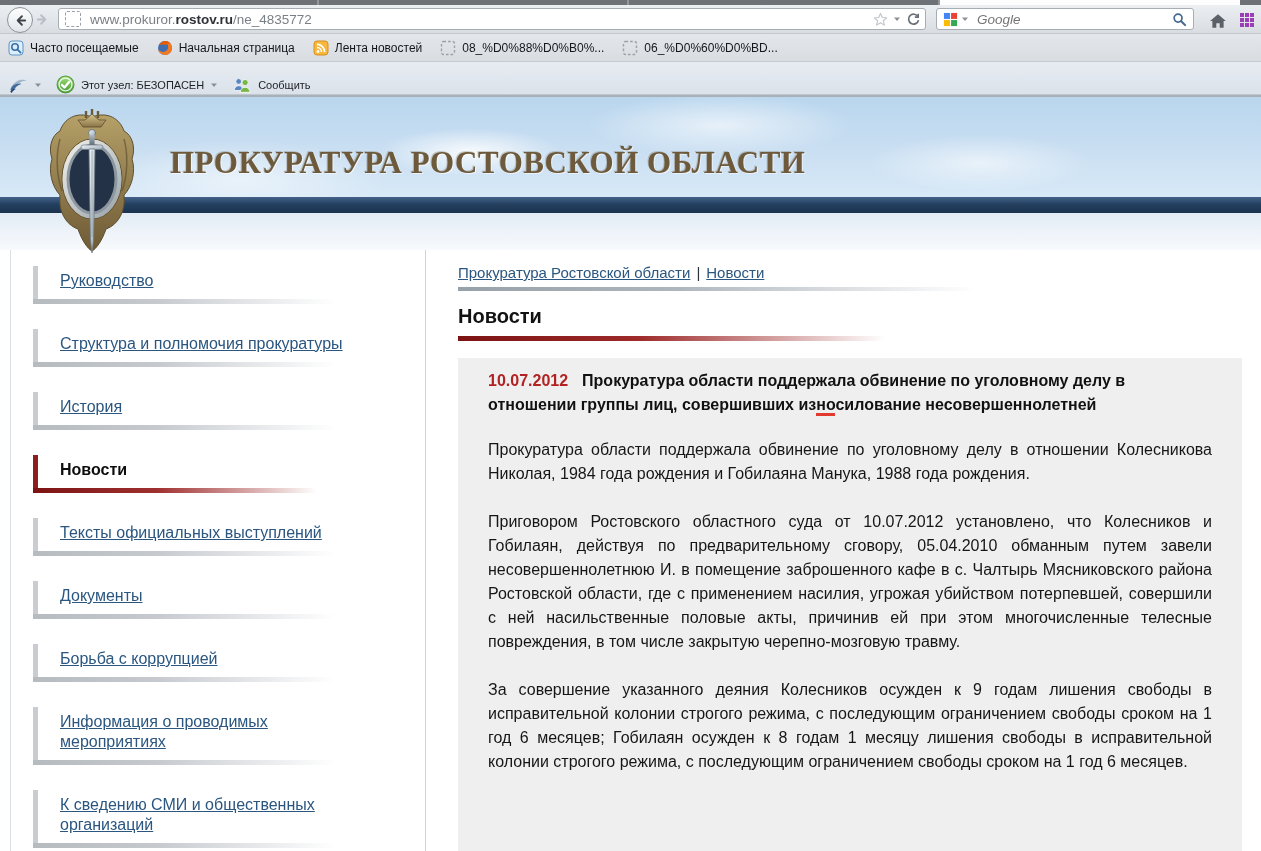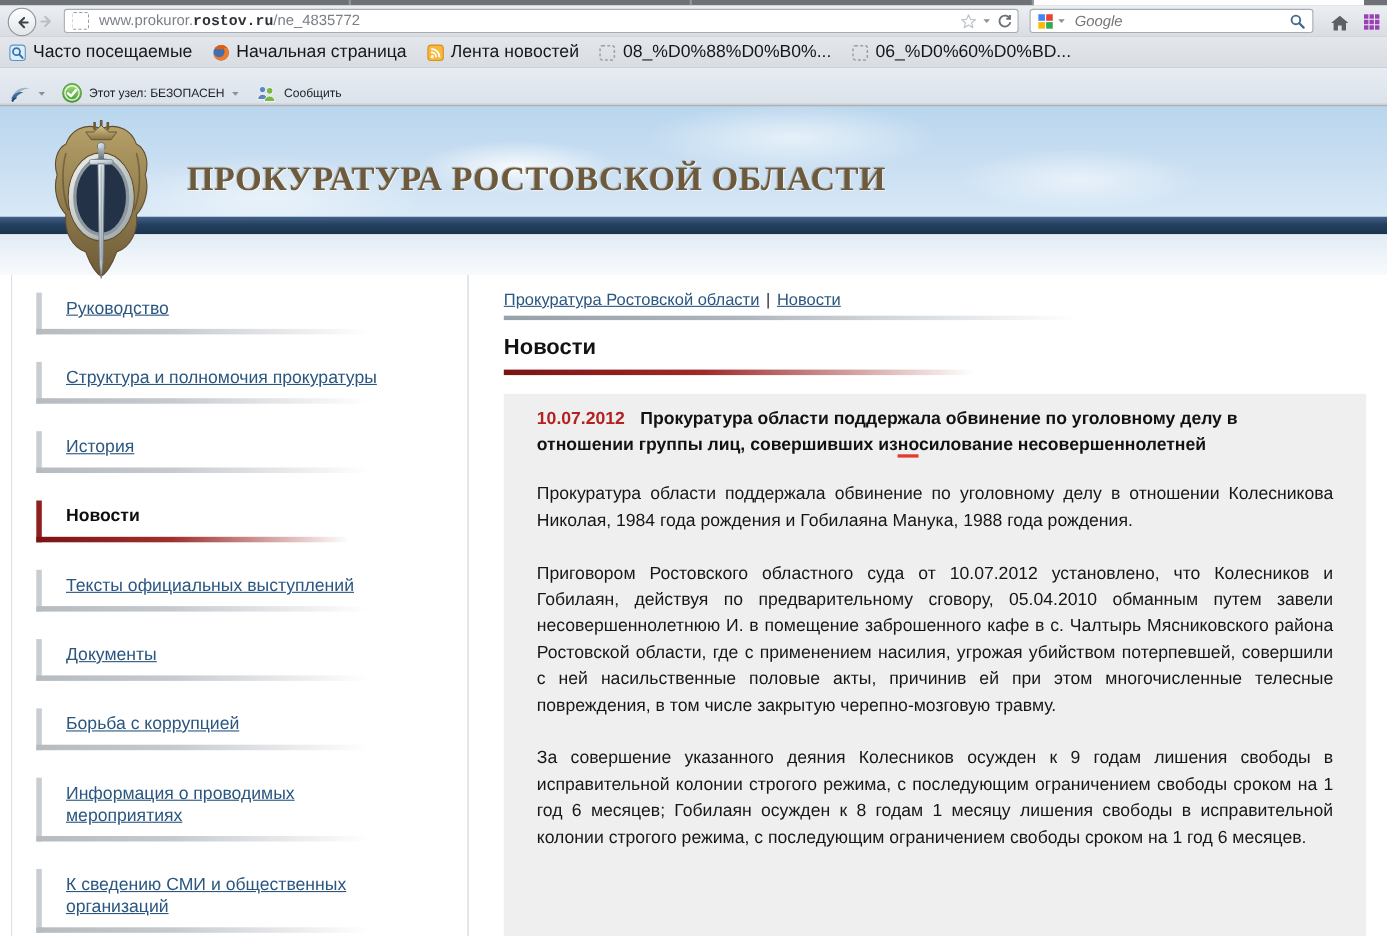--- a/index.html
+++ b/index.html
@@ -13,35 +13,35 @@
   .toolbar{position:absolute;left:0;top:5px;width:1261px;height:29px;
     background:linear-gradient(#eceff2,#d9dde2);border-bottom:1px solid #c3c8ce;box-sizing:border-box;}
   .btn-back{position:absolute;left:7px;top:2px;width:24px;height:24px;border-radius:50%;
     background:linear-gradient(#fefefe,#e2e6ea);border:1px solid #8d939b;display:flex;align-items:center;justify-content:center;}
   .btn-fwd{position:absolute;left:34px;top:6px;width:17px;height:17px;display:flex;align-items:center;justify-content:center;}
   .urlbar{position:absolute;left:58px;top:3px;width:868px;height:22px;background:#fff;border:1px solid #a7adb5;
     border-radius:3px;box-sizing:border-box;display:flex;align-items:center;padding:0 4px 0 6px;}
   .favicon-ph{width:14px;height:14px;border:1px dashed #9aa1a9;border-radius:2px;margin-right:9px;flex:none;}
   .urltext{font-size:13.5px;white-space:nowrap;overflow:hidden;flex:1;}
   .urltext .dim{color:#7a7f86;}
-  .urltext .dom{color:#2e3237;font-weight:bold;font-family:Liberation Mono, monospace;}
+  .urltext .dom{color:#2e3237;font-weight:bold;}
   .urlicons{display:flex;align-items:center;gap:5px;flex:none;}
   .icon14{width:15px;height:15px;}
   .tri{width:8px;height:8px;}
   .searchbox{position:absolute;left:936px;top:3px;width:258px;height:22px;background:#fff;border:1px solid #a7adb5;
     border-radius:3px;box-sizing:border-box;display:flex;align-items:center;padding:0 6px;}
   .searchbox input{border:none;outline:none;flex:1;font-size:13.5px;font-style:italic;color:#8d939b;
     font-family:"Liberation Sans","DejaVu Sans",sans-serif;background:transparent;min-width:0;}
   .btn-home{position:absolute;left:1203px;top:3px;width:28px;height:23px;display:flex;align-items:center;justify-content:center;
     border:1px solid transparent;border-radius:3px;}
   .btn-grid{position:absolute;left:1236px;top:3px;width:22px;height:23px;display:flex;align-items:center;justify-content:center;}
 
   .bmbar{position:absolute;left:0;top:34px;width:1261px;height:28px;background:linear-gradient(#e3e6ea,#d9dde2);
     border-bottom:1px solid #c6cbd1;box-sizing:border-box;display:flex;align-items:center;padding:0 8px;gap:18px;}
-  .bm{display:flex;align-items:center;gap:6px;font-size:16px;color:#15171a;white-space:nowrap;}
+  .bm{display:flex;align-items:center;gap:6px;font-size:12px;color:#15171a;white-space:nowrap;}
   .bm svg{width:16px;height:16px;flex:none;}
 
   .addonbar{position:absolute;left:0;top:62px;width:1261px;height:33px;background:linear-gradient(#e7ecf2,#dbe2ea);
     border-bottom:1px solid #c0c7cf;box-sizing:border-box;display:flex;align-items:flex-end;padding:0 8px;font-size:11px;color:#1d2024;}
   .addonbar .grp{display:flex;align-items:center;gap:6px;margin-right:14px;}
   .addonbar svg.big{width:20px;height:18px;}
 
   
   .page{position:absolute;left:0;top:95px;width:1261px;height:552px;background:#fff;}
   .hdr{position:relative;width:1261px;height:155px;border-top:2px solid #a8b0b8;box-sizing:border-box;overflow:visible;}

